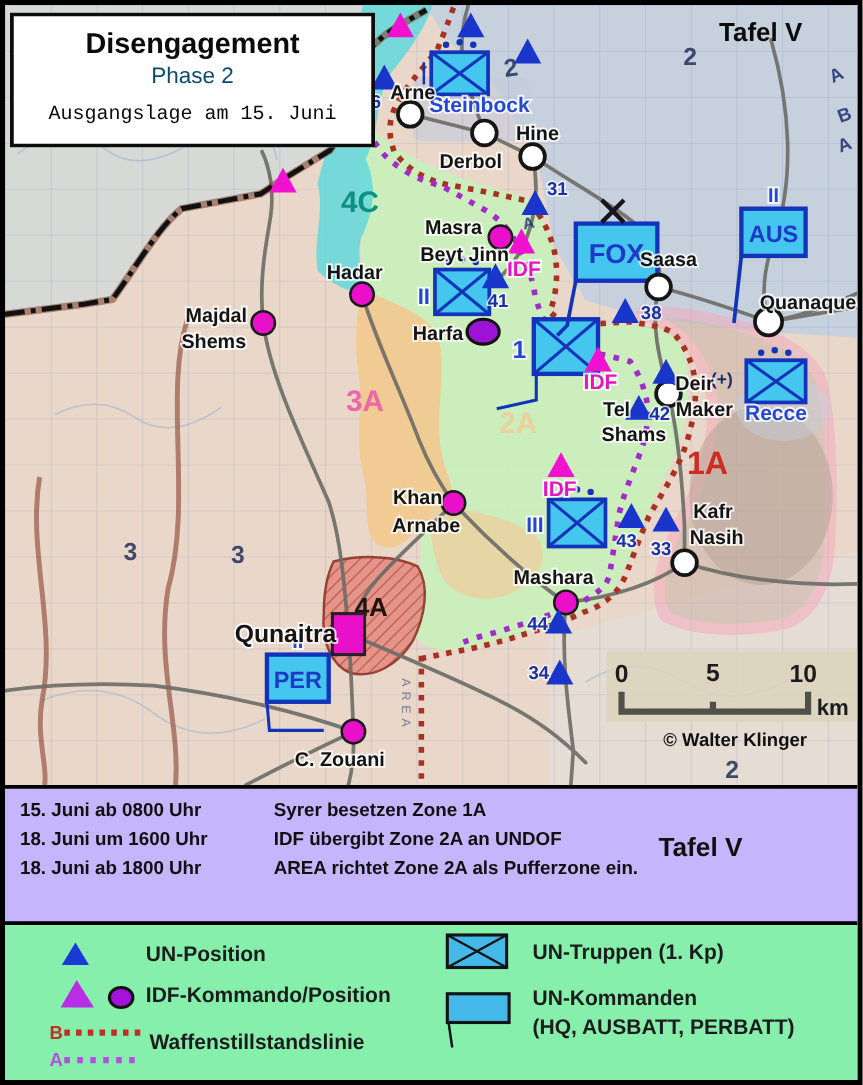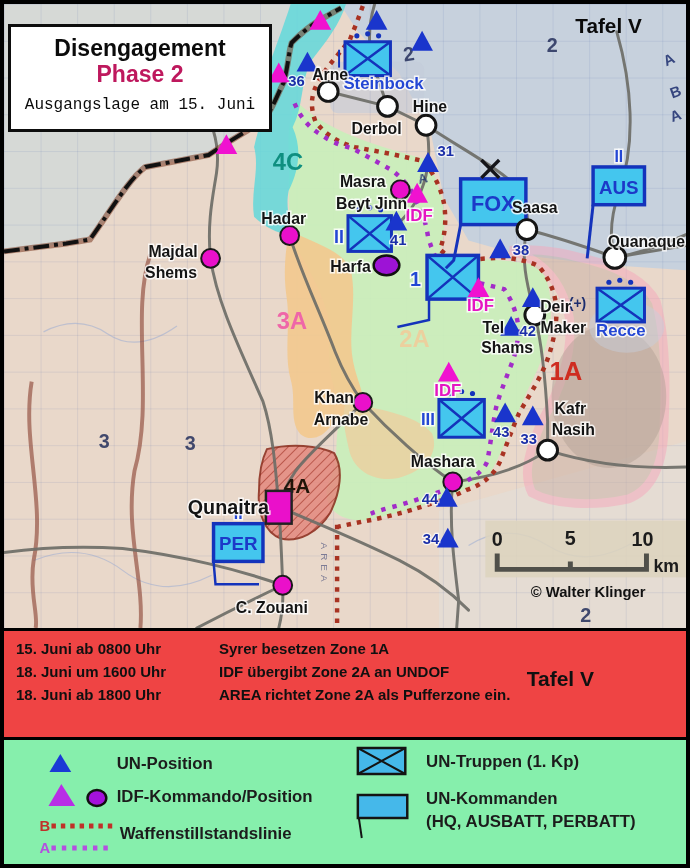--- a/index.html
+++ b/index.html
@@ -1,23 +1,23 @@
 <!DOCTYPE html>
 <html><head>
 <meta charset="utf-8">
 <style>
   html,body{margin:0;padding:0;background:#888;}
   .frame{position:relative;width:690px;height:868px;background:#000;font-family:"Liberation Sans",sans-serif;}
   .content{position:absolute;left:4px;top:4px;width:682px;height:860px;background:#e9d8ca;overflow:hidden;}
   .map-wrap{position:absolute;left:0;top:0;width:682px;height:624px;}
-  .title-box{position:absolute;left:4px;top:20px;width:264px;height:108px;background:#ffffff;border:3px solid #0d0d0d;box-sizing:border-box;text-align:center;z-index:5;}
+  .title-box{position:absolute;left:4px;top:6px;width:292px;height:108px;background:#ffffff;border:3px solid #0d0d0d;box-sizing:border-box;text-align:center;z-index:5;}
   .title-box .l1{font-size:23px;font-weight:bold;color:#0b0b0b;margin-top:8px;line-height:26px;}
-  .title-box .l2{font-size:23px;font-weight:bold;color:#be185d;line-height:26px;}
+  .title-box .l2{font-size:18px;font-weight:normal;color:#0c4a6e;line-height:26px;}
   .title-box .sub{font-size:16px;color:#0b0b0b;margin-top:9px;font-family:Liberation Mono, monospace;}
-  .timeline{position:absolute;left:0;top:624px;width:682px;height:112px;background:#ef4444;border-top:3px solid #000;border-bottom:3px solid #000;box-sizing:border-box;padding:9px 0 0 12px;font-weight:bold;font-size:15px;color:#101010;}
+  .timeline{position:absolute;left:0;top:624px;width:682px;height:112px;background:#c4b5fd;border-top:3px solid #000;border-bottom:3px solid #000;box-sizing:border-box;padding:9px 0 0 12px;font-weight:bold;font-size:15px;color:#101010;}
   .t-row{height:23px;display:flex;}
   .t-time{width:203px;}
   .t-tafel{position:absolute;right:92px;top:36px;font-size:21px;font-weight:bold;}
   .legend-wrap{position:absolute;left:0;top:736px;width:682px;height:124px;background:#86efac;}
   svg text{font-family:"Liberation Sans",sans-serif;}
   .mt{font-weight:bold;paint-order:stroke;stroke:rgba(255,255,255,.8);stroke-width:3px;fill:#141414;}
   .num{font-weight:bold;paint-order:stroke;stroke:rgba(255,255,255,.75);stroke-width:2.5px;fill:#1b2fa8;font-size:15px;}
   .unav{font-weight:bold;paint-order:stroke;stroke:rgba(255,255,255,.8);stroke-width:3px;fill:#2447d4;}
   .idf{font-weight:bold;paint-order:stroke;stroke:rgba(255,255,255,.85);stroke-width:3px;fill:#e515c2;font-size:17px;}
   .flagtxt{font-weight:bold;fill:#1c39c8;}

